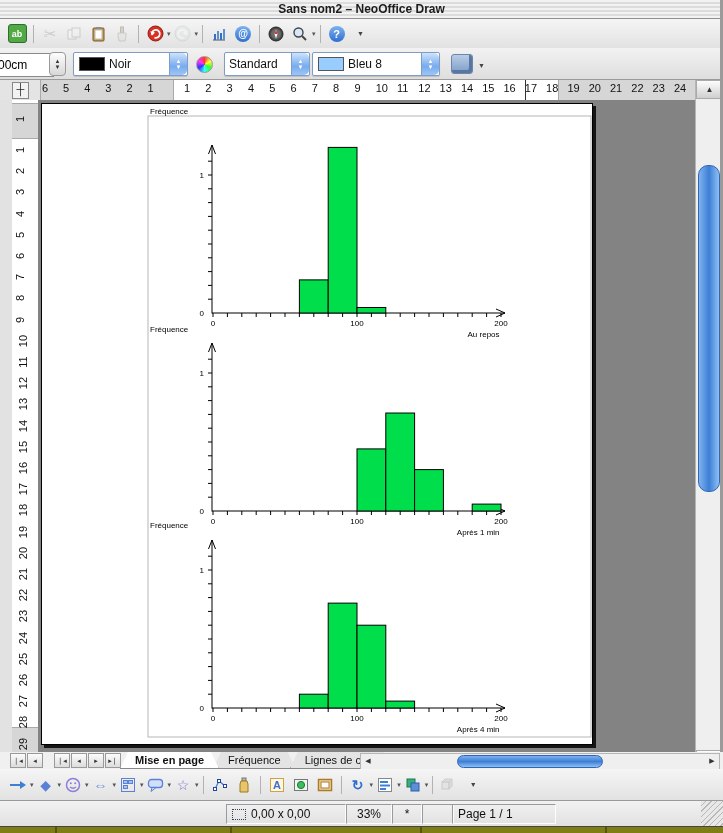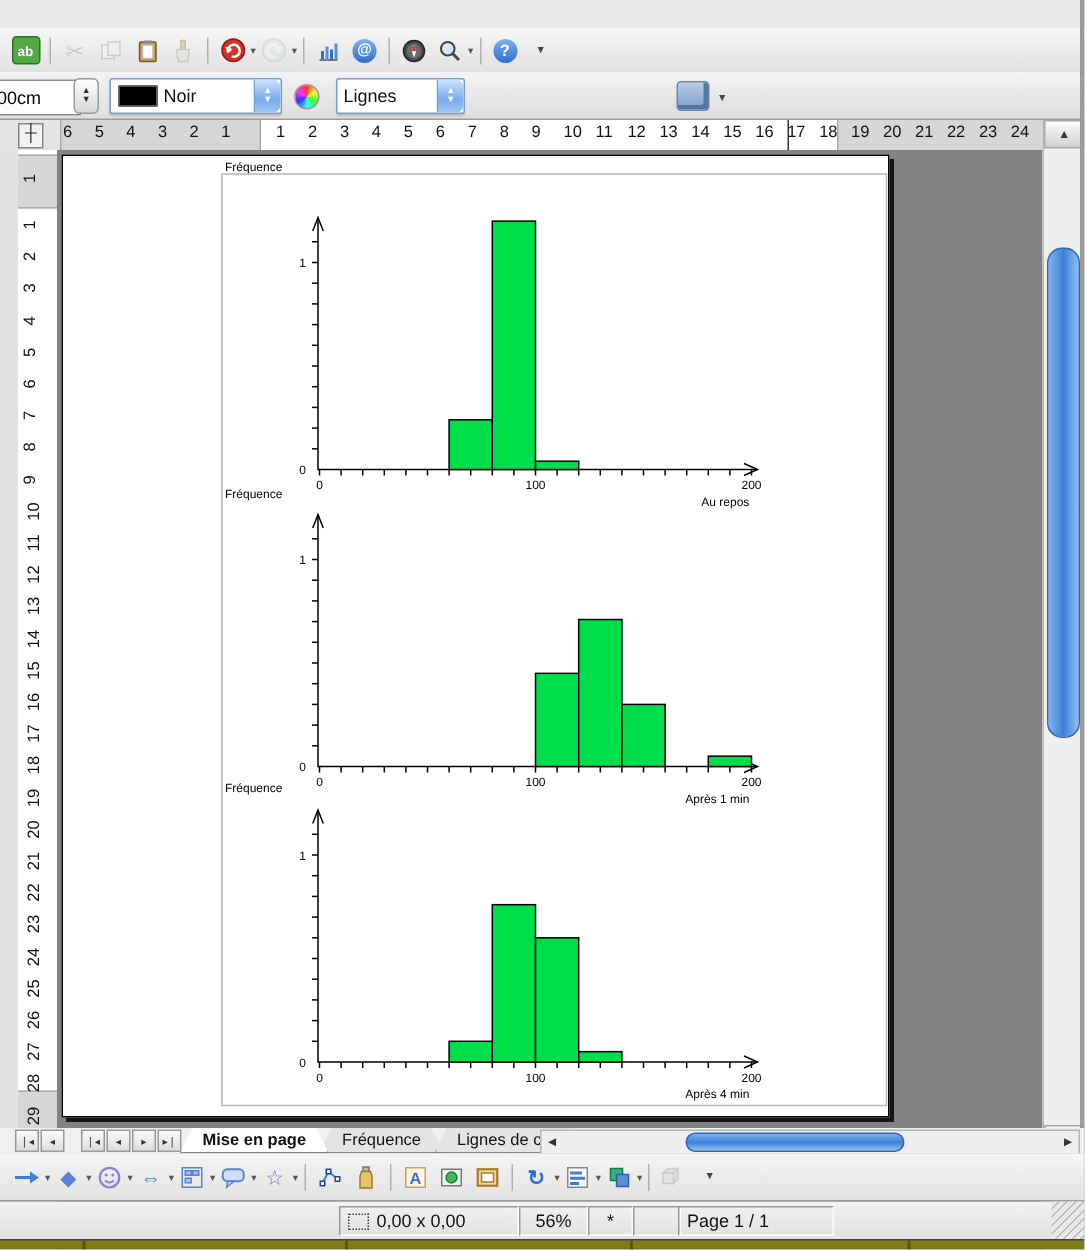--- a/index.html
+++ b/index.html
@@ -88,20 +88,23 @@
   .desktop-strip{position:absolute;left:0;top:826px;width:723px;height:7px;background:#7e7e14;
     border-top:1px solid #444;}
   .desktop-strip i{position:absolute;top:0;width:2px;height:7px;background:#55550c;}
   svg text{font-family:"Liberation Sans",sans-serif;}
 </style>
 </head>
 <body>
 
 <div class="app">
 
+  <div class="titlebar">
+    <span>Sans nom2 – NeoOffice Draw</span>
+  </div>
 
   <div class="toolbar toolbar1">
       <span class="tb-btn">
         <span class="ic-badge" style="width:17px;height:17px;background:#53a946;border:1px solid #2c6e2a;border-radius:3px;color:#fff;font-weight:bold;font-size:9px;">ab</span>
       </span>
       <span class="tb-sep"></span>
       <span class="tb-btn disabled">
         <span style="font-size:15px;color:#8d9aa8;">✂</span>
       </span>
       <span class="tb-btn disabled">
@@ -181,21 +184,26 @@
   <div class="toolbar2">
     <input class="measure" value="00cm" style="">
     <span class="mini-step">▲<br>▼</span>
     <span class="combo" style="left:73px;width:113px;">
       <span class="swatch" id="line-swatch" style="background: rgb(0, 0, 0);"></span>
       <span class="label">Noir</span>
       <span class="aqua-step">▲<br>▼</span>
     </span>
     <span class="color-wheel"></span>
     <span class="combo" style="left:224px;width:84px;">
-      <span class="label">Lignes</span>
+      <span class="label">Standard</span>
+      <span class="aqua-step">▲<br>▼</span>
+    </span>
+    <span class="combo" style="left:312px;width:126px;">
+      <span class="swatch" id="fill-swatch" style="background: rgb(153, 204, 255);"></span>
+      <span class="label">Bleu 8</span>
       <span class="aqua-step">▲<br>▼</span>
     </span>
     <span class="shadow-btn"></span>
     <span class="tb2-overflow">▼</span>
   </div>
 
   <div class="ruler-corner">
     <span class="origin-box">┼</span>
   </div>
   <div class="hruler" id="hruler">
@@ -557,21 +565,21 @@
         <span style="font-size:7px;color:#444;">▼</span>
       </span>
     </div>
 
   <div class="statusbar">
     <span class="cell" style="left:226px;width:108px;">
       <span class="dotted-ic"></span>
       <span>0,00 x 0,00</span>
     </span>
     <span class="cell" style="left:346px;width:34px;justify-content:center;">
-      <span>56%</span>
+      <span>33%</span>
     </span>
     <span class="cell" style="left:392px;width:18px;justify-content:center;">
       <span>*</span>
     </span>
     <span class="cell" style="left:422px;width:20px;"></span>
     <span class="cell" style="left:452px;width:92px;text-align:right;">
       <span>Page 1 / 1</span>
     </span>
     <span class="grip"></span>
   </div>

